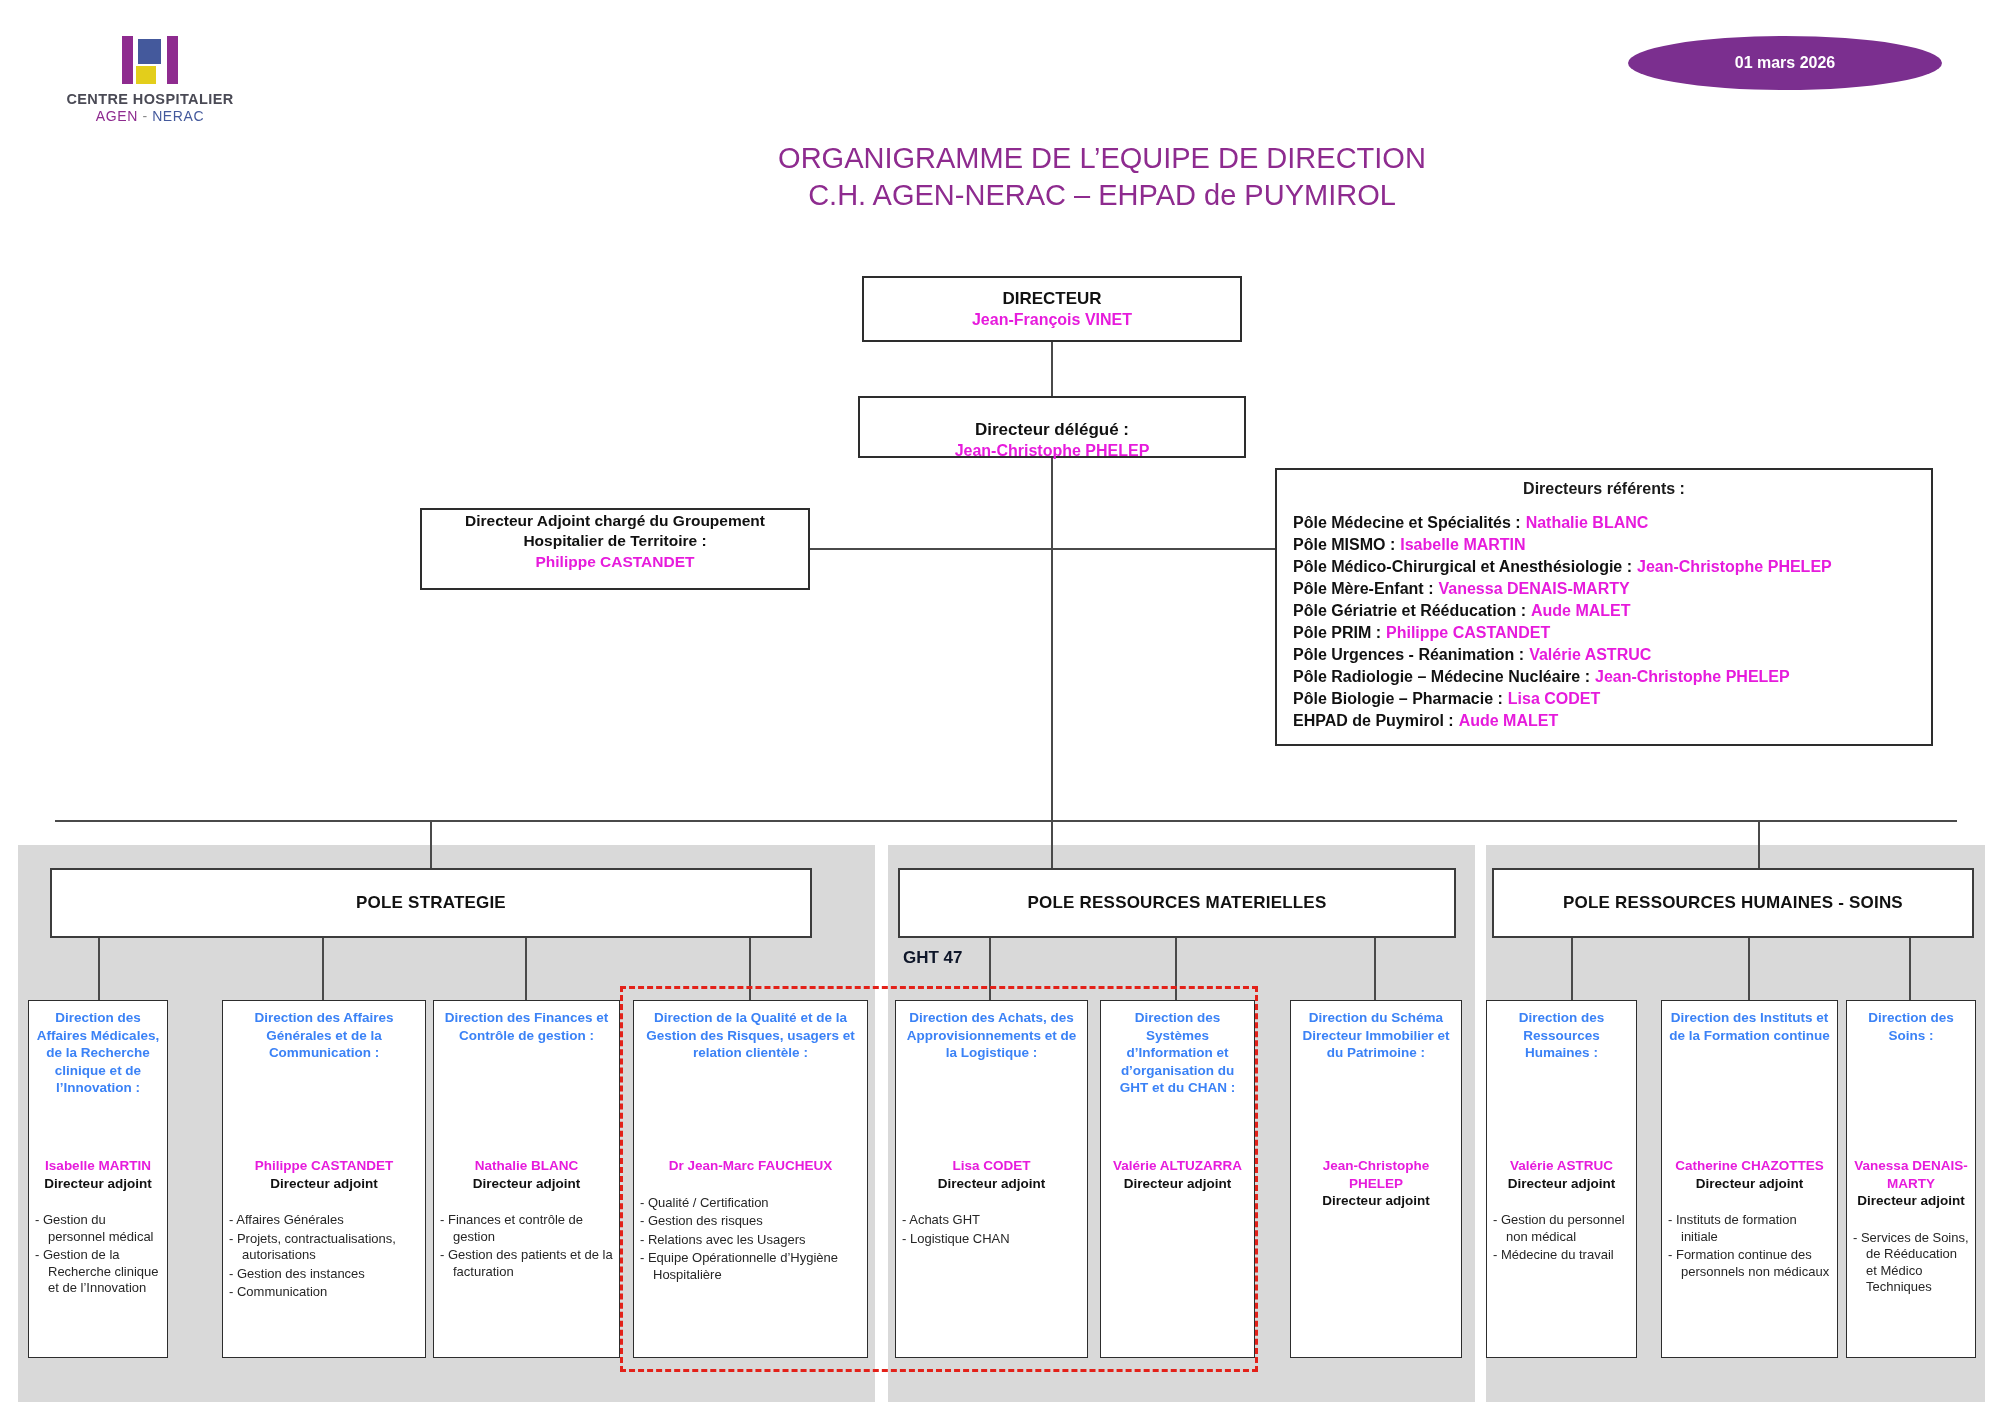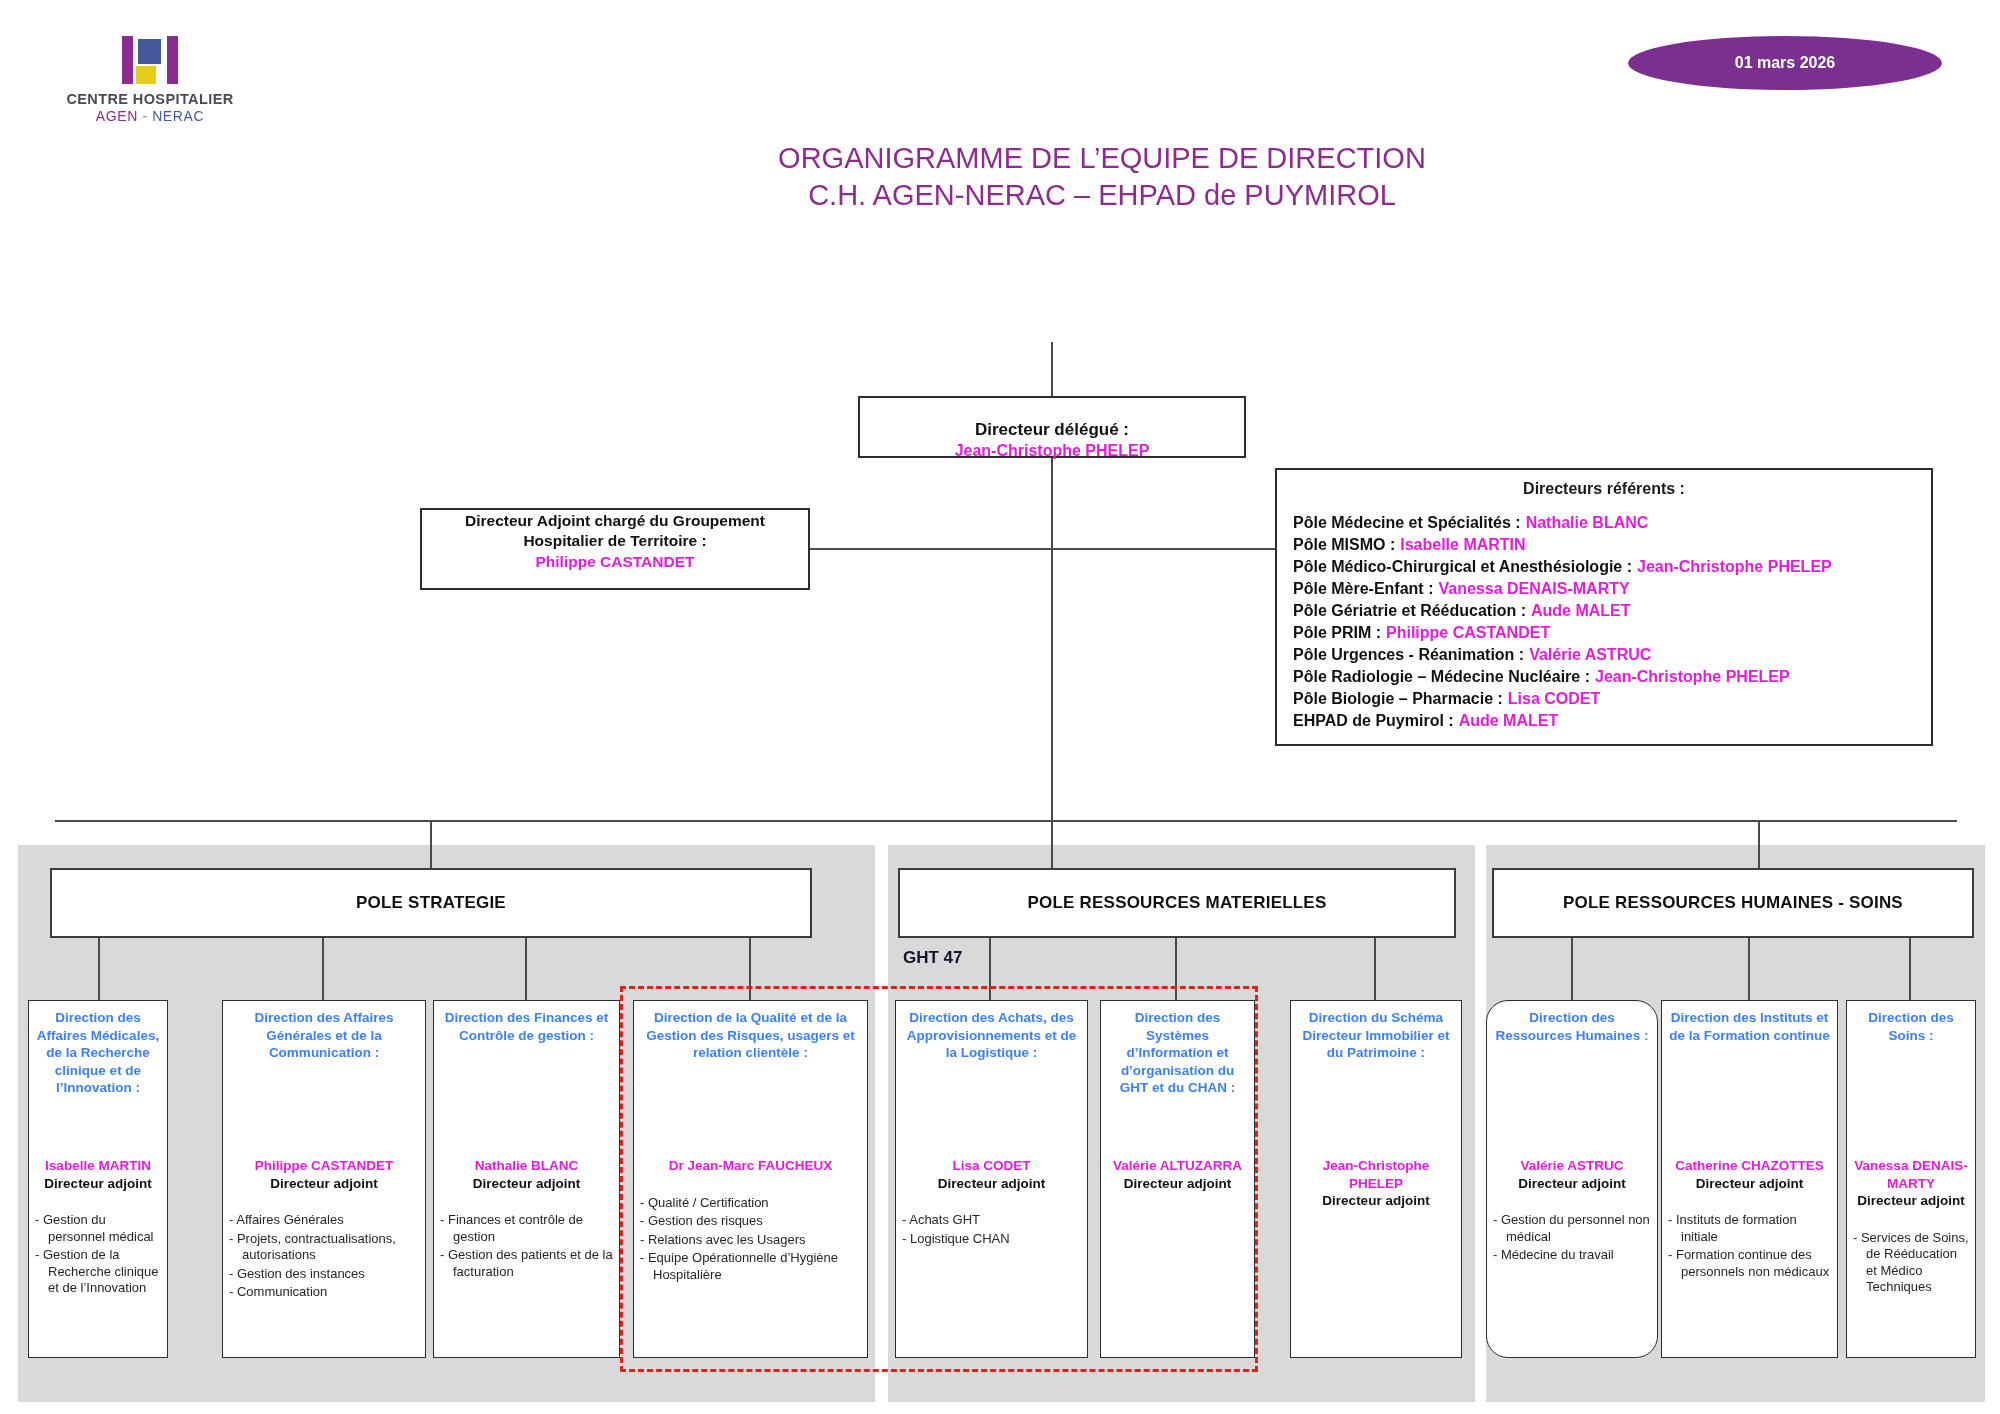--- a/index.html
+++ b/index.html
@@ -66,21 +66,21 @@
   .dbox .bullets{margin-top:20px;text-align:left;}
   .dbox .bullet{font-size:13px;line-height:16.5px;color:#262626;font-weight:normal;
     padding-left:13px;text-indent:-13px;margin-bottom:2px;}
   .b1{left:28px;width:140px;}
   .b2{left:222px;width:204px;}
   .b3{left:433px;width:187px;}
   .b4{left:633px;width:235px;}
   .b5{left:895px;width:193px;}
   .b6{left:1100px;width:155px;}
   .b7{left:1290px;width:172px;}
-  .b8{left:1486px;width:172px;border-radius:22px;}
+  .b8{left:1486px;width:151px;}
   .b9{left:1661px;width:177px;}
   .b10{left:1846px;width:130px;}
   
   .ght-dashed{position:absolute;left:620px;top:986px;width:638px;height:386px;
     border:3px dashed #E32119;box-sizing:border-box;z-index:5;pointer-events:none;}
   .ght47-label{position:absolute;left:903px;top:948px;color:#0f172a;font-weight:bold;
     font-size:17px;z-index:6;}
 </style>
 </head>
 <body>
@@ -110,20 +110,24 @@
   </div>
 
   <div class="line" style="left:1051px;top:342px;width:2px;height:54px;"></div>
   <div class="line" style="left:1051px;top:458px;width:2px;height:364px;"></div>
   <div class="line" style="left:810px;top:548px;width:465px;height:2px;"></div>
   <div class="line" style="left:55px;top:820px;width:1902px;height:2px;"></div>
   <div class="line" style="left:430px;top:822px;width:2px;height:46px;"></div>
   <div class="line" style="left:1051px;top:822px;width:2px;height:46px;"></div>
   <div class="line" style="left:1758px;top:822px;width:2px;height:46px;"></div>
 
+  <div class="obox box-directeur">
+    <div class="bt">DIRECTEUR</div>
+    <div class="bn">Jean-François VINET</div>
+  </div>
 
   <div class="obox box-delegue">
     <div class="bt">Directeur délégué :</div>
     <div class="bn">Jean-Christophe PHELEP</div>
   </div>
 
   <div class="obox box-ght">
     <div class="bt">Directeur Adjoint chargé du Groupement Hospitalier de Territoire :</div>
     <div class="bn">Philippe CASTANDET</div>
   </div>

